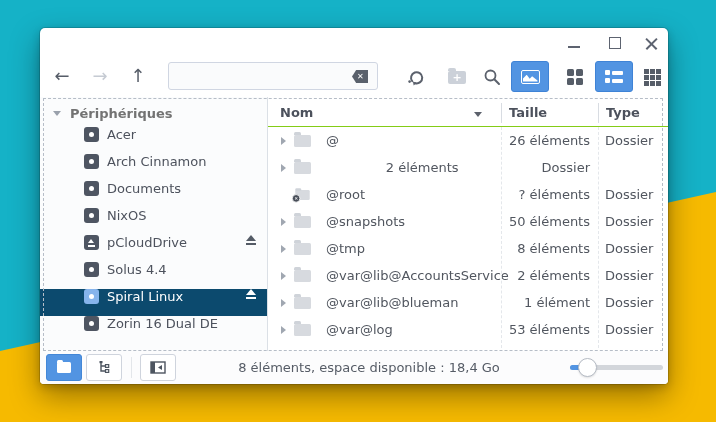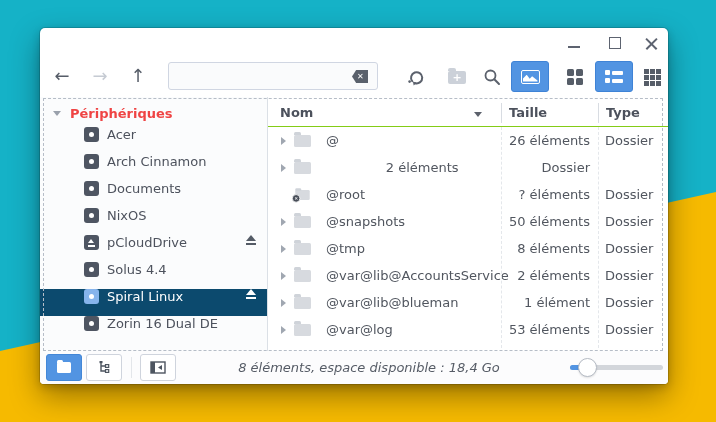--- a/index.html
+++ b/index.html
@@ -64,21 +64,21 @@
   .g9 span { width:4.5px; height:4.5px; background:#565d68; }
 
   
   .content { position:absolute; top:69px; left:0; right:0; bottom:33px; display:flex; background:#fff; }
   .focusrect { position:absolute; left:3px; right:5px; top:1px; bottom:0;
     border:1px dashed #b6bdc7; pointer-events:none; z-index:6; }
 
   
   .sidebar { width:228px; background:#fbfcfd; border-right:1px solid #dbe0e6; padding-top:3px; flex:none; }
   .side-head { height:27px; display:flex; align-items:center; padding-left:13px; gap:9px;
-    font-size:13px; font-weight:bold; color:#ef4444; }
+    font-size:13px; font-weight:bold; color:#737373; }
   .tri-down { width:0; height:0; border-left:4.5px solid transparent; border-right:4.5px solid transparent;
     border-top:5px solid #9aa1ac; }
   .side-item { height:27px; display:flex; align-items:flex-start; padding:0 10px 0 44px; gap:8px;
     font-size:13px; color:#4d525d; }
   .drive-ico { width:15px; height:15px; background:#4e5562; border-radius:3px; position:relative; flex:none; }
   .drive-ico::after { content:''; position:absolute; width:5px; height:5px; border-radius:50%; background:#fff; left:5px; top:5px; }
   .removable .drive-ico::after { border-radius:0; width:7px; height:2px; left:4px; top:9.5px; }
   .removable .drive-ico::before { content:''; position:absolute; left:4px; top:4px;
     border-left:3.5px solid transparent; border-right:3.5px solid transparent; border-bottom:4px solid #fff; }
   .side-label { white-space:nowrap; overflow:hidden; }
@@ -124,21 +124,21 @@
   
   .status { position:absolute; left:0; right:0; bottom:0; height:33px; background:#fcfcfd; border-radius:0 0 4px 4px; }
   .sbtn { position:absolute; top:3px; width:36px; height:27px; border-radius:3px; background:#fff;
     border:1px solid #cfd4dd; display:flex; align-items:center; justify-content:center; }
   .sbtn.active { background:#5294e2; border-color:#4387d7; }
   .sb1 { left:6px; } .sb2 { left:46px; } .sb3 { left:100px; }
   .s-sep { position:absolute; left:91px; top:6px; width:1px; height:21px; background:#e3e6ea; }
   .sfolder { width:14px; height:11px; background:#fff; border-radius:1.5px; position:relative; }
   .sfolder::before { content:''; position:absolute; top:-2.5px; left:0; width:6px; height:3px; background:#fff; border-radius:1.5px 1.5px 0 0; }
   .stext { position:absolute; left:150px; right:120px; top:0; bottom:0; display:flex;
-    align-items:center; justify-content:center; font-size:13px; color:#565c66; white-space:nowrap;font-style:italic; }
+    align-items:center; justify-content:center; font-size:13px; color:#565c66; white-space:nowrap; }
   .slider { position:absolute; left:530px; top:0; width:93px; height:33px; }
   .track { position:absolute; left:0; right:0; top:14px; height:5px; background:#d3d6db; border-radius:3px; }
   .trackfill { position:absolute; left:0; top:14px; width:18px; height:5px; background:#5294e2; border-radius:3px; }
   .handle { position:absolute; left:8px; top:7px; width:19px; height:19px; border-radius:50%;
     background:#fff; border:1px solid #b5bbc4; box-shadow:0 1px 2px rgba(0,0,0,.12); }
 
   svg { display:block; }
 </style>
 </head>
 <body>

